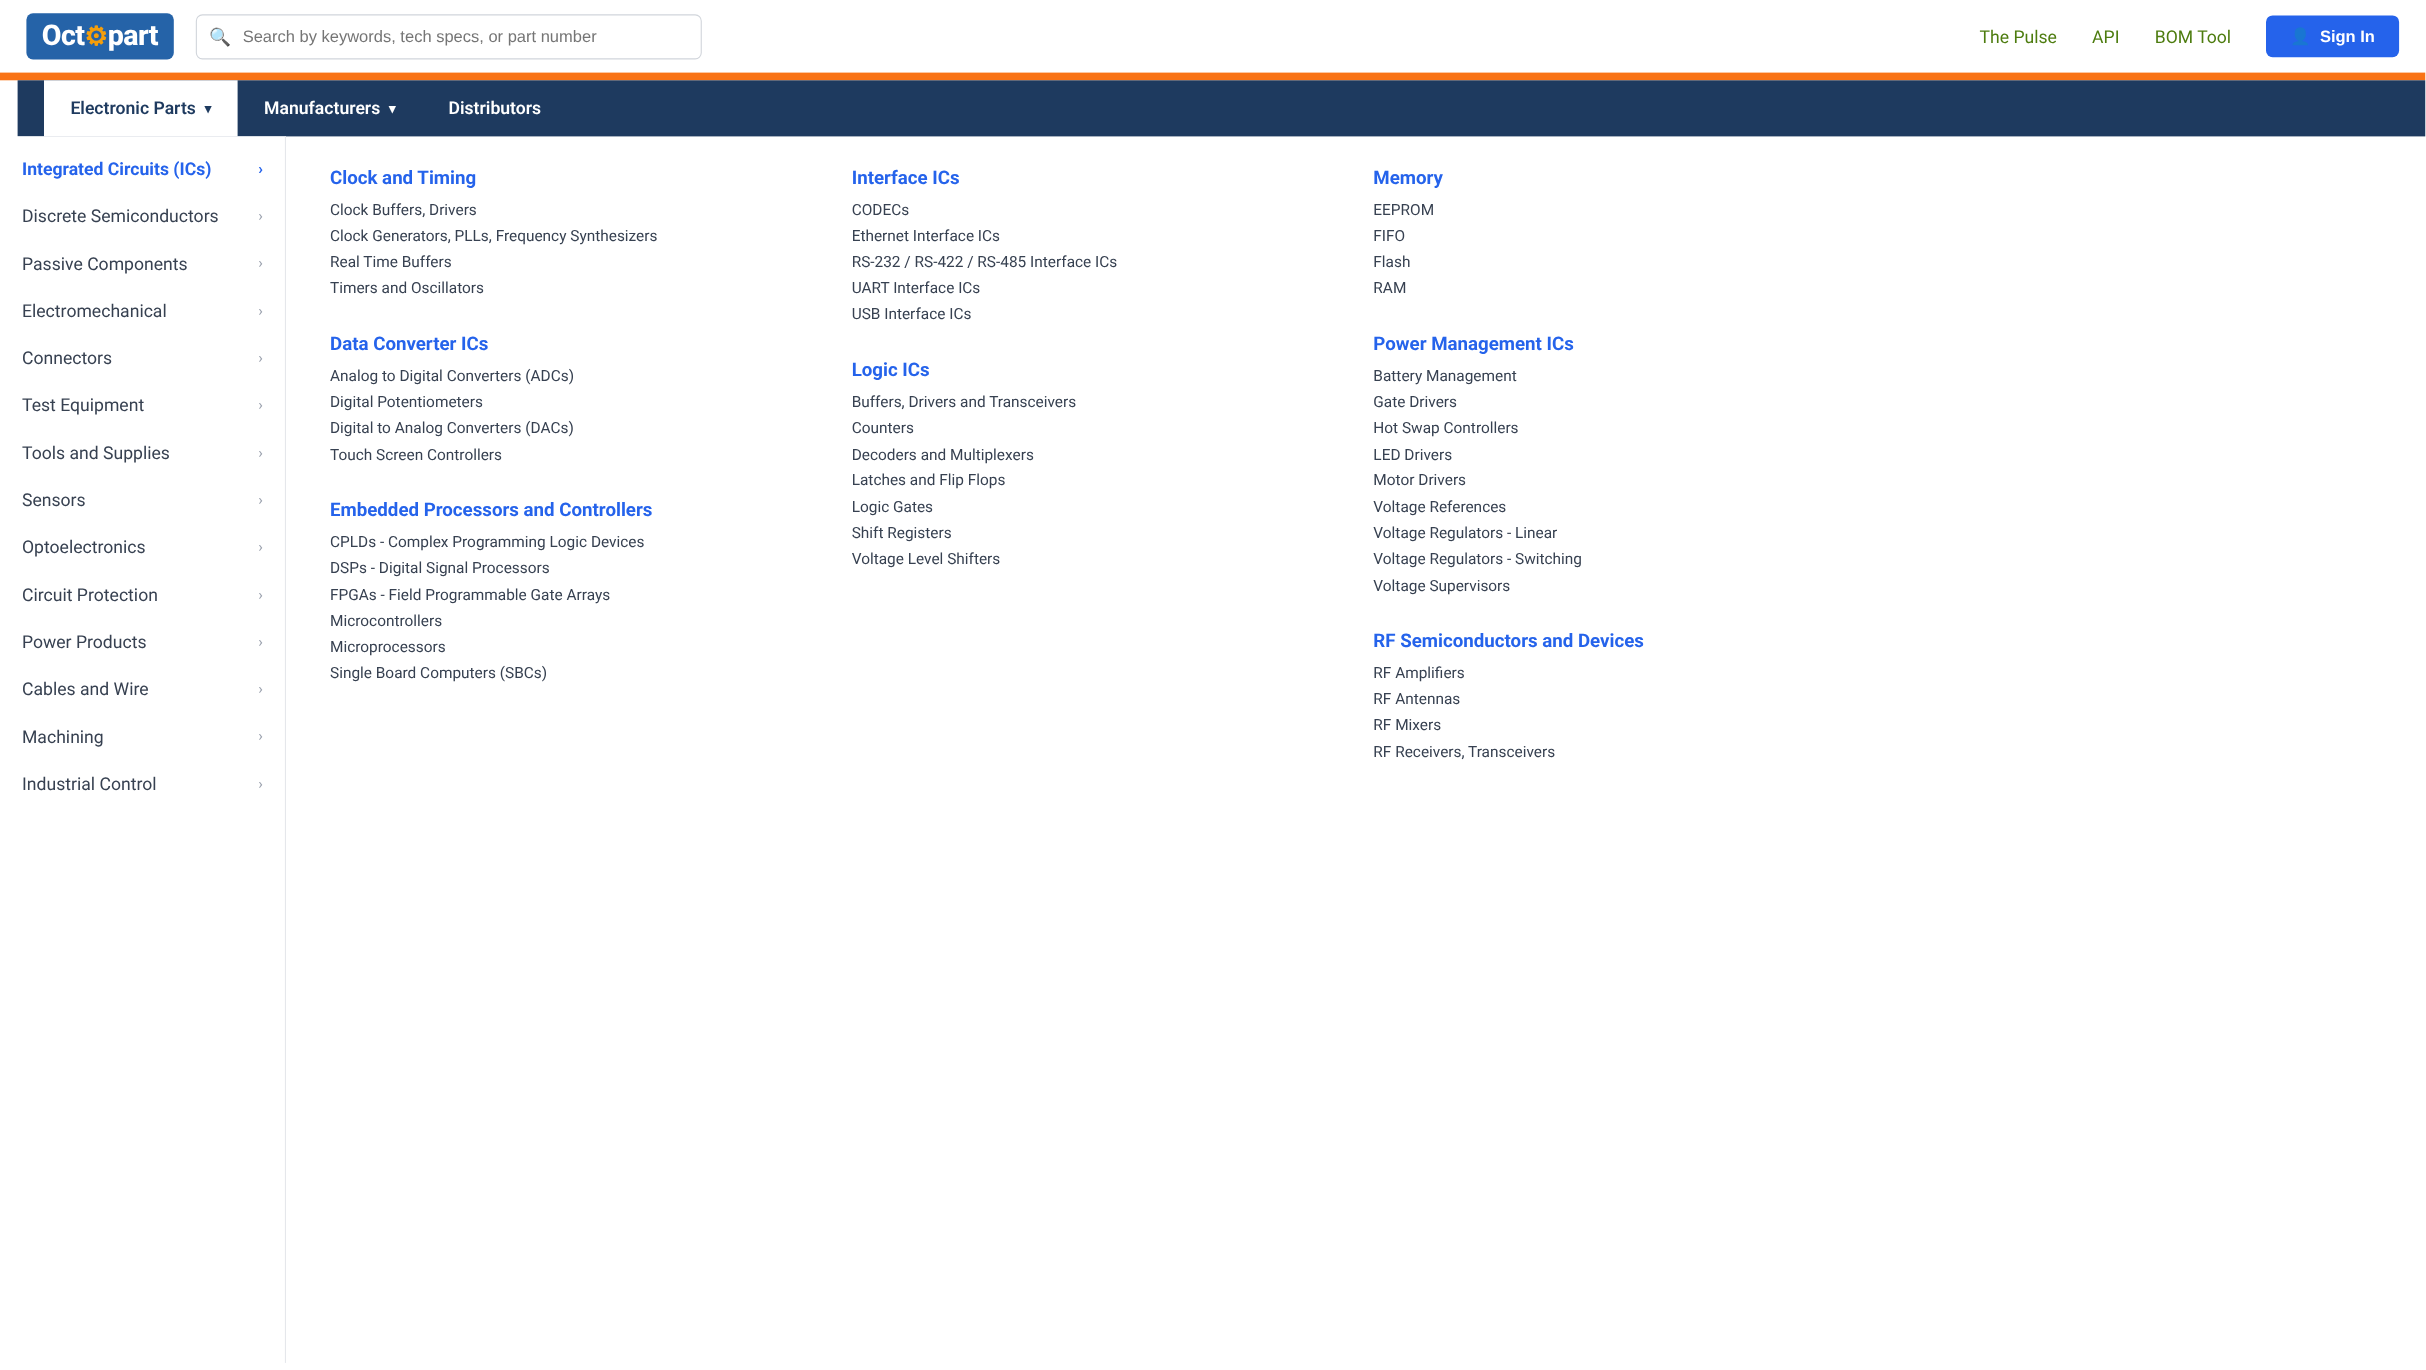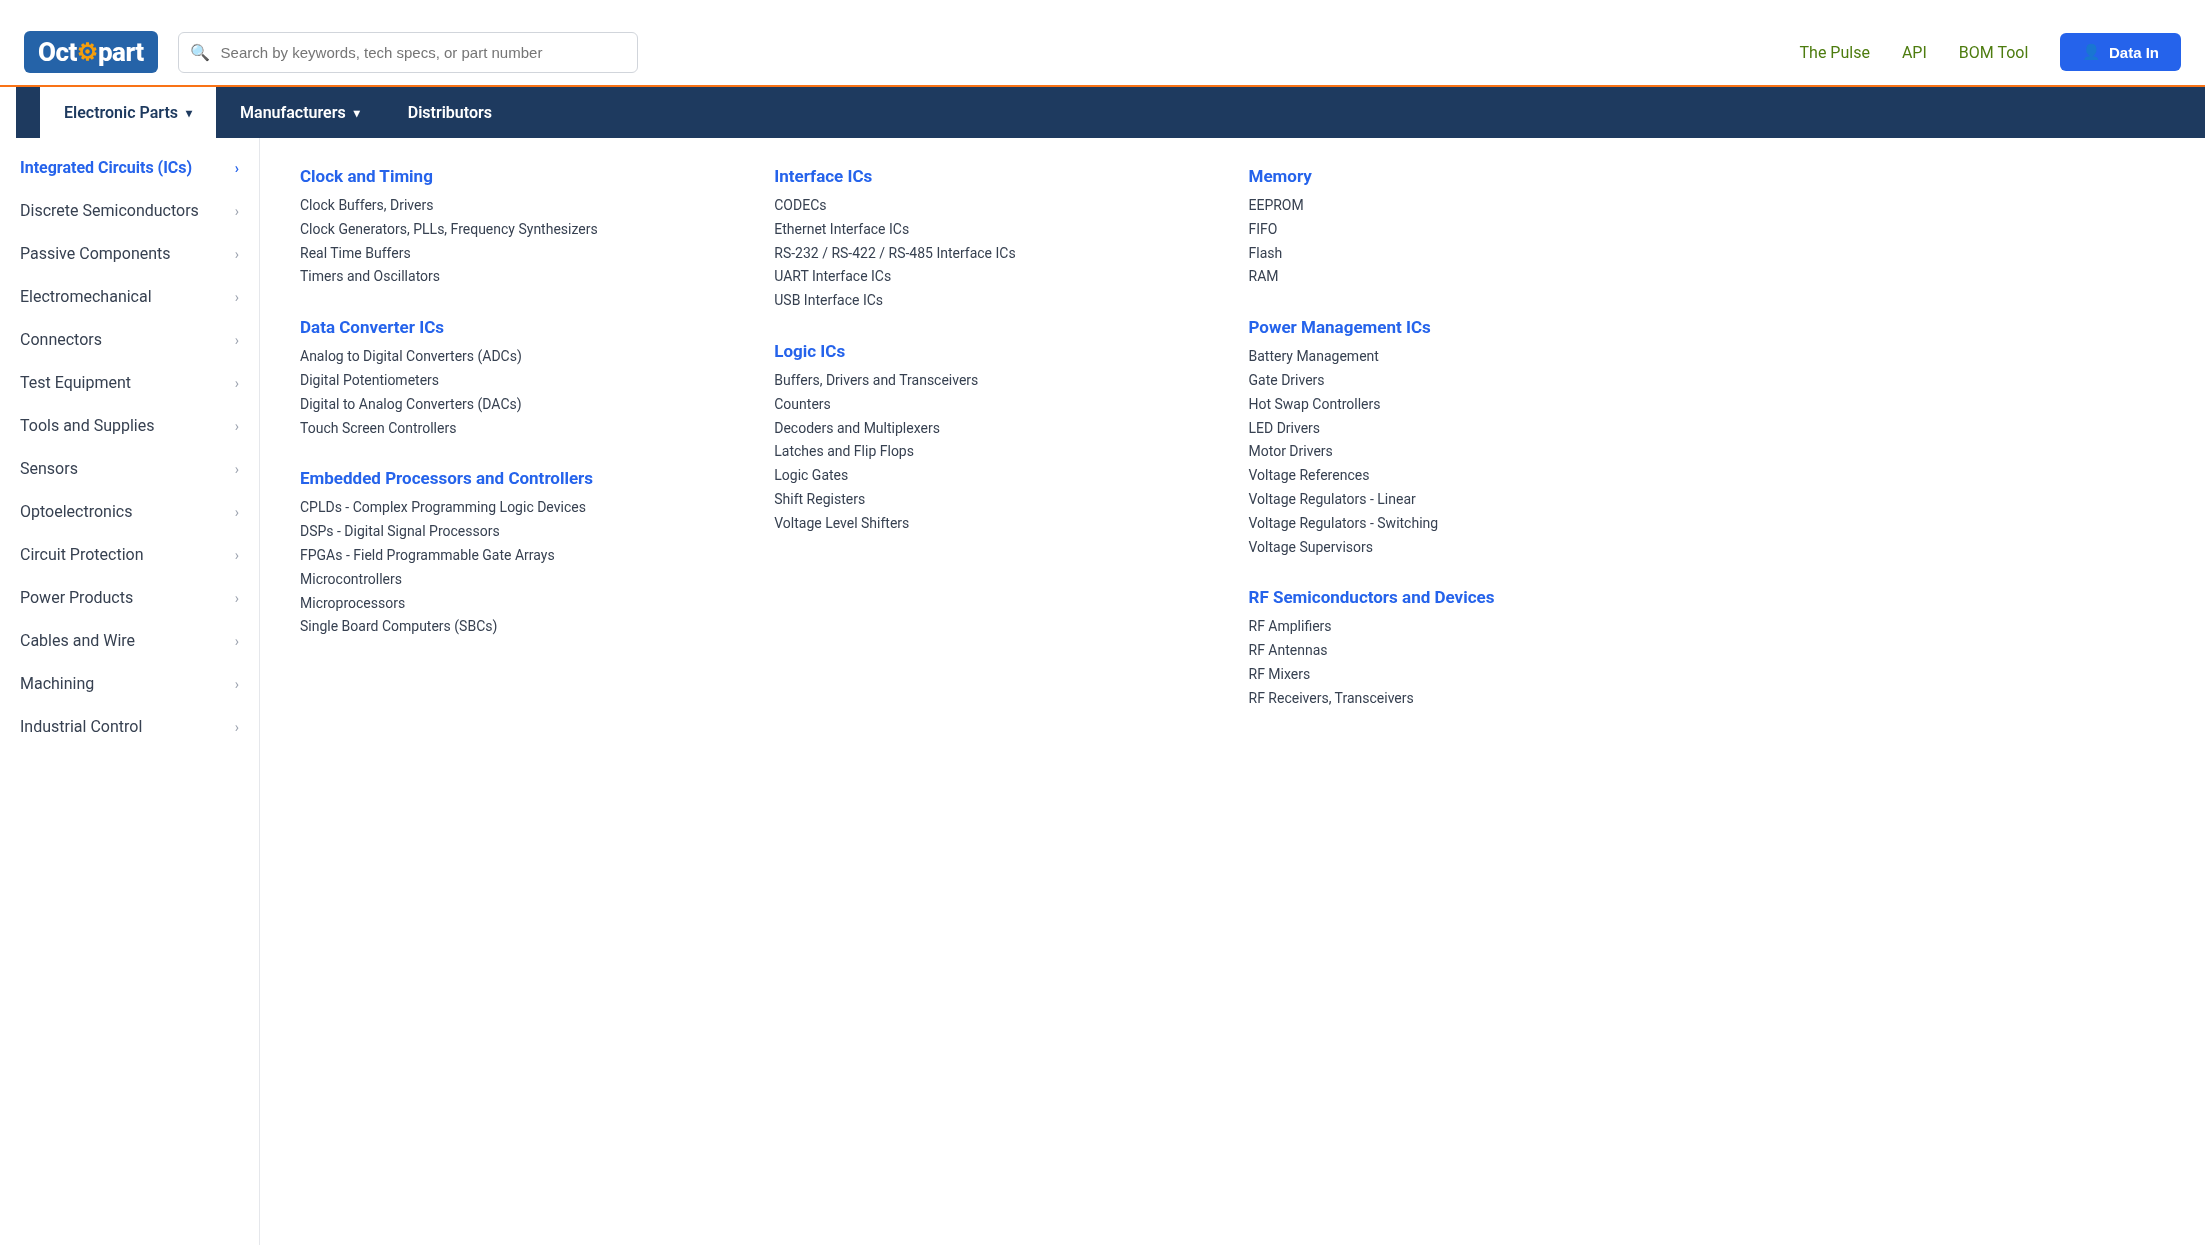--- a/index.html
+++ b/index.html
@@ -5,22 +5,21 @@
     * { box-sizing: border-box; margin: 0; padding: 0; }
     body { font-family: -apple-system, BlinkMacSystemFont, 'Segoe UI', Roboto, sans-serif; background: #fff; }
 
     
     .header {
       background: #fff;
       display: flex;
       align-items: center;
       padding: 12px 24px;
       gap: 20px;
-      border-bottom: 2px solid #f97316;
-      margin-top: 19px;
+      border-bottom: 7px solid #f97316;
     }
     .logo {
       font-size: 26px;
       font-weight: 700;
       color: #fff;
       background: #2563a8;
       padding: 6px 14px;
       border-radius: 6px;
       letter-spacing: -0.5px;
       white-space: nowrap;
@@ -193,21 +192,21 @@
     <span class="search-icon-wrap">🔍</span>
     <input type="text" placeholder="Search by keywords, tech specs, or part number" style="">
   </div>
 
   <nav class="nav-links">
     <a class="nav-link">The Pulse</a>
     <a class="nav-link">API</a>
     <a class="nav-link">BOM Tool</a>
     <button class="sign-in-btn">
       <span>👤</span>
-      <span>Data In</span>
+      <span>Sign In</span>
     </button>
   </nav>
 </header>
 
 <nav class="nav-bar">
   <div class="nav-item active">
     <span>Electronic Parts</span>
     <span class="nav-chevron">▾</span>
   </div>
   <div class="nav-item">

